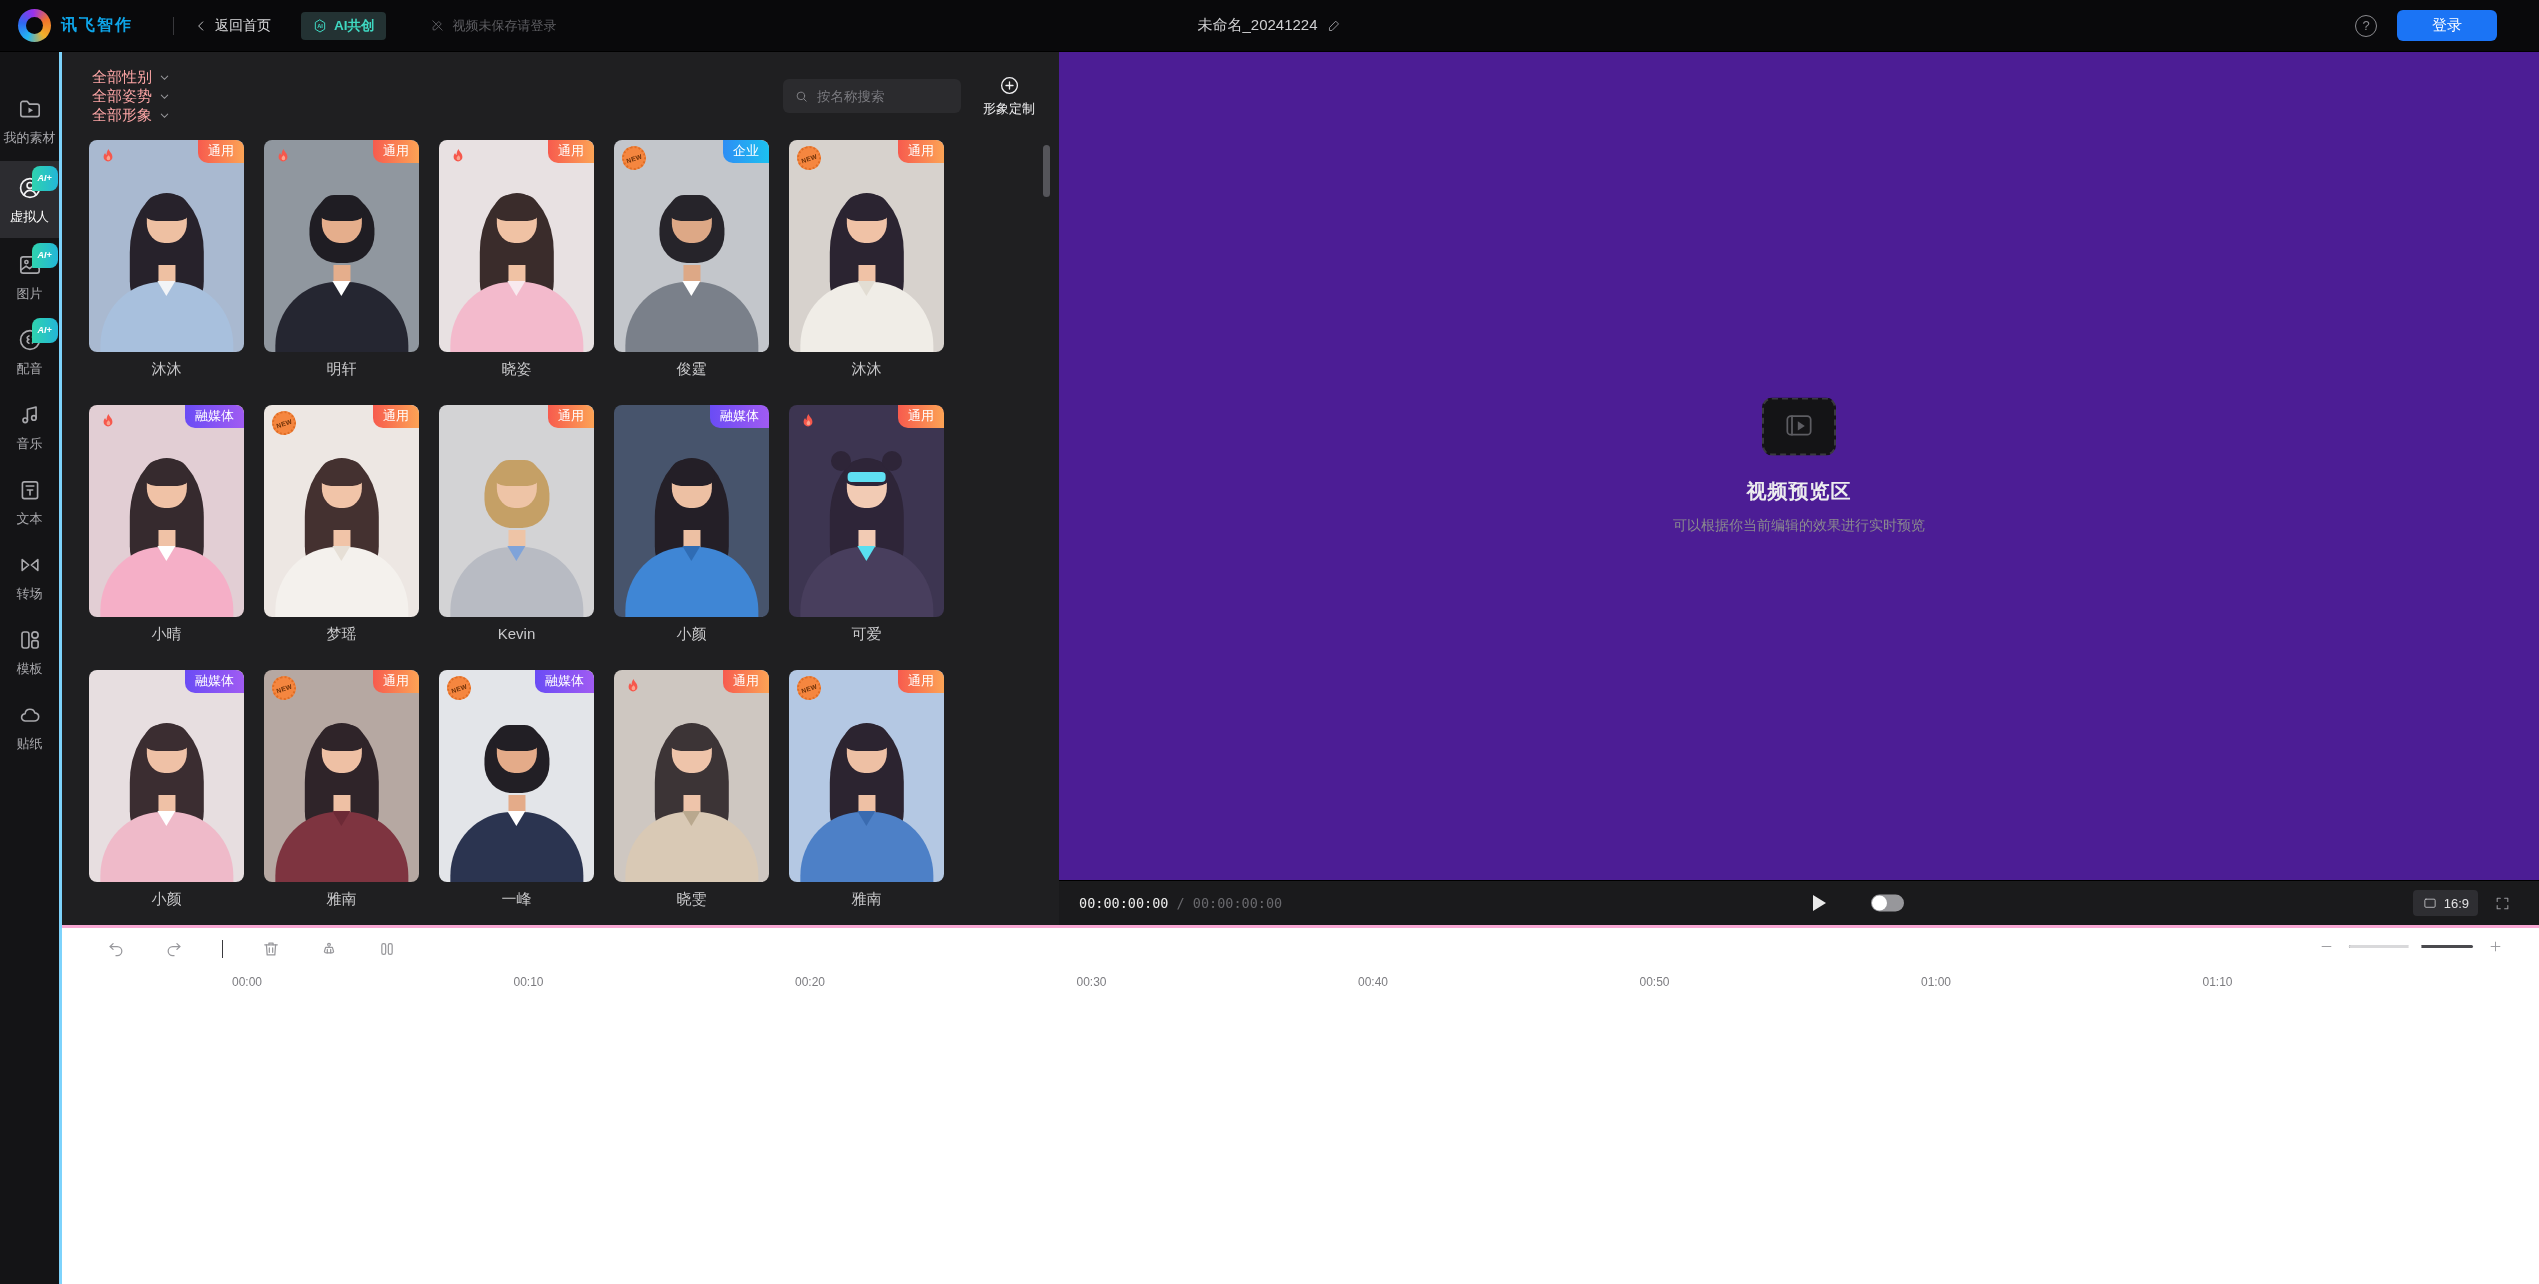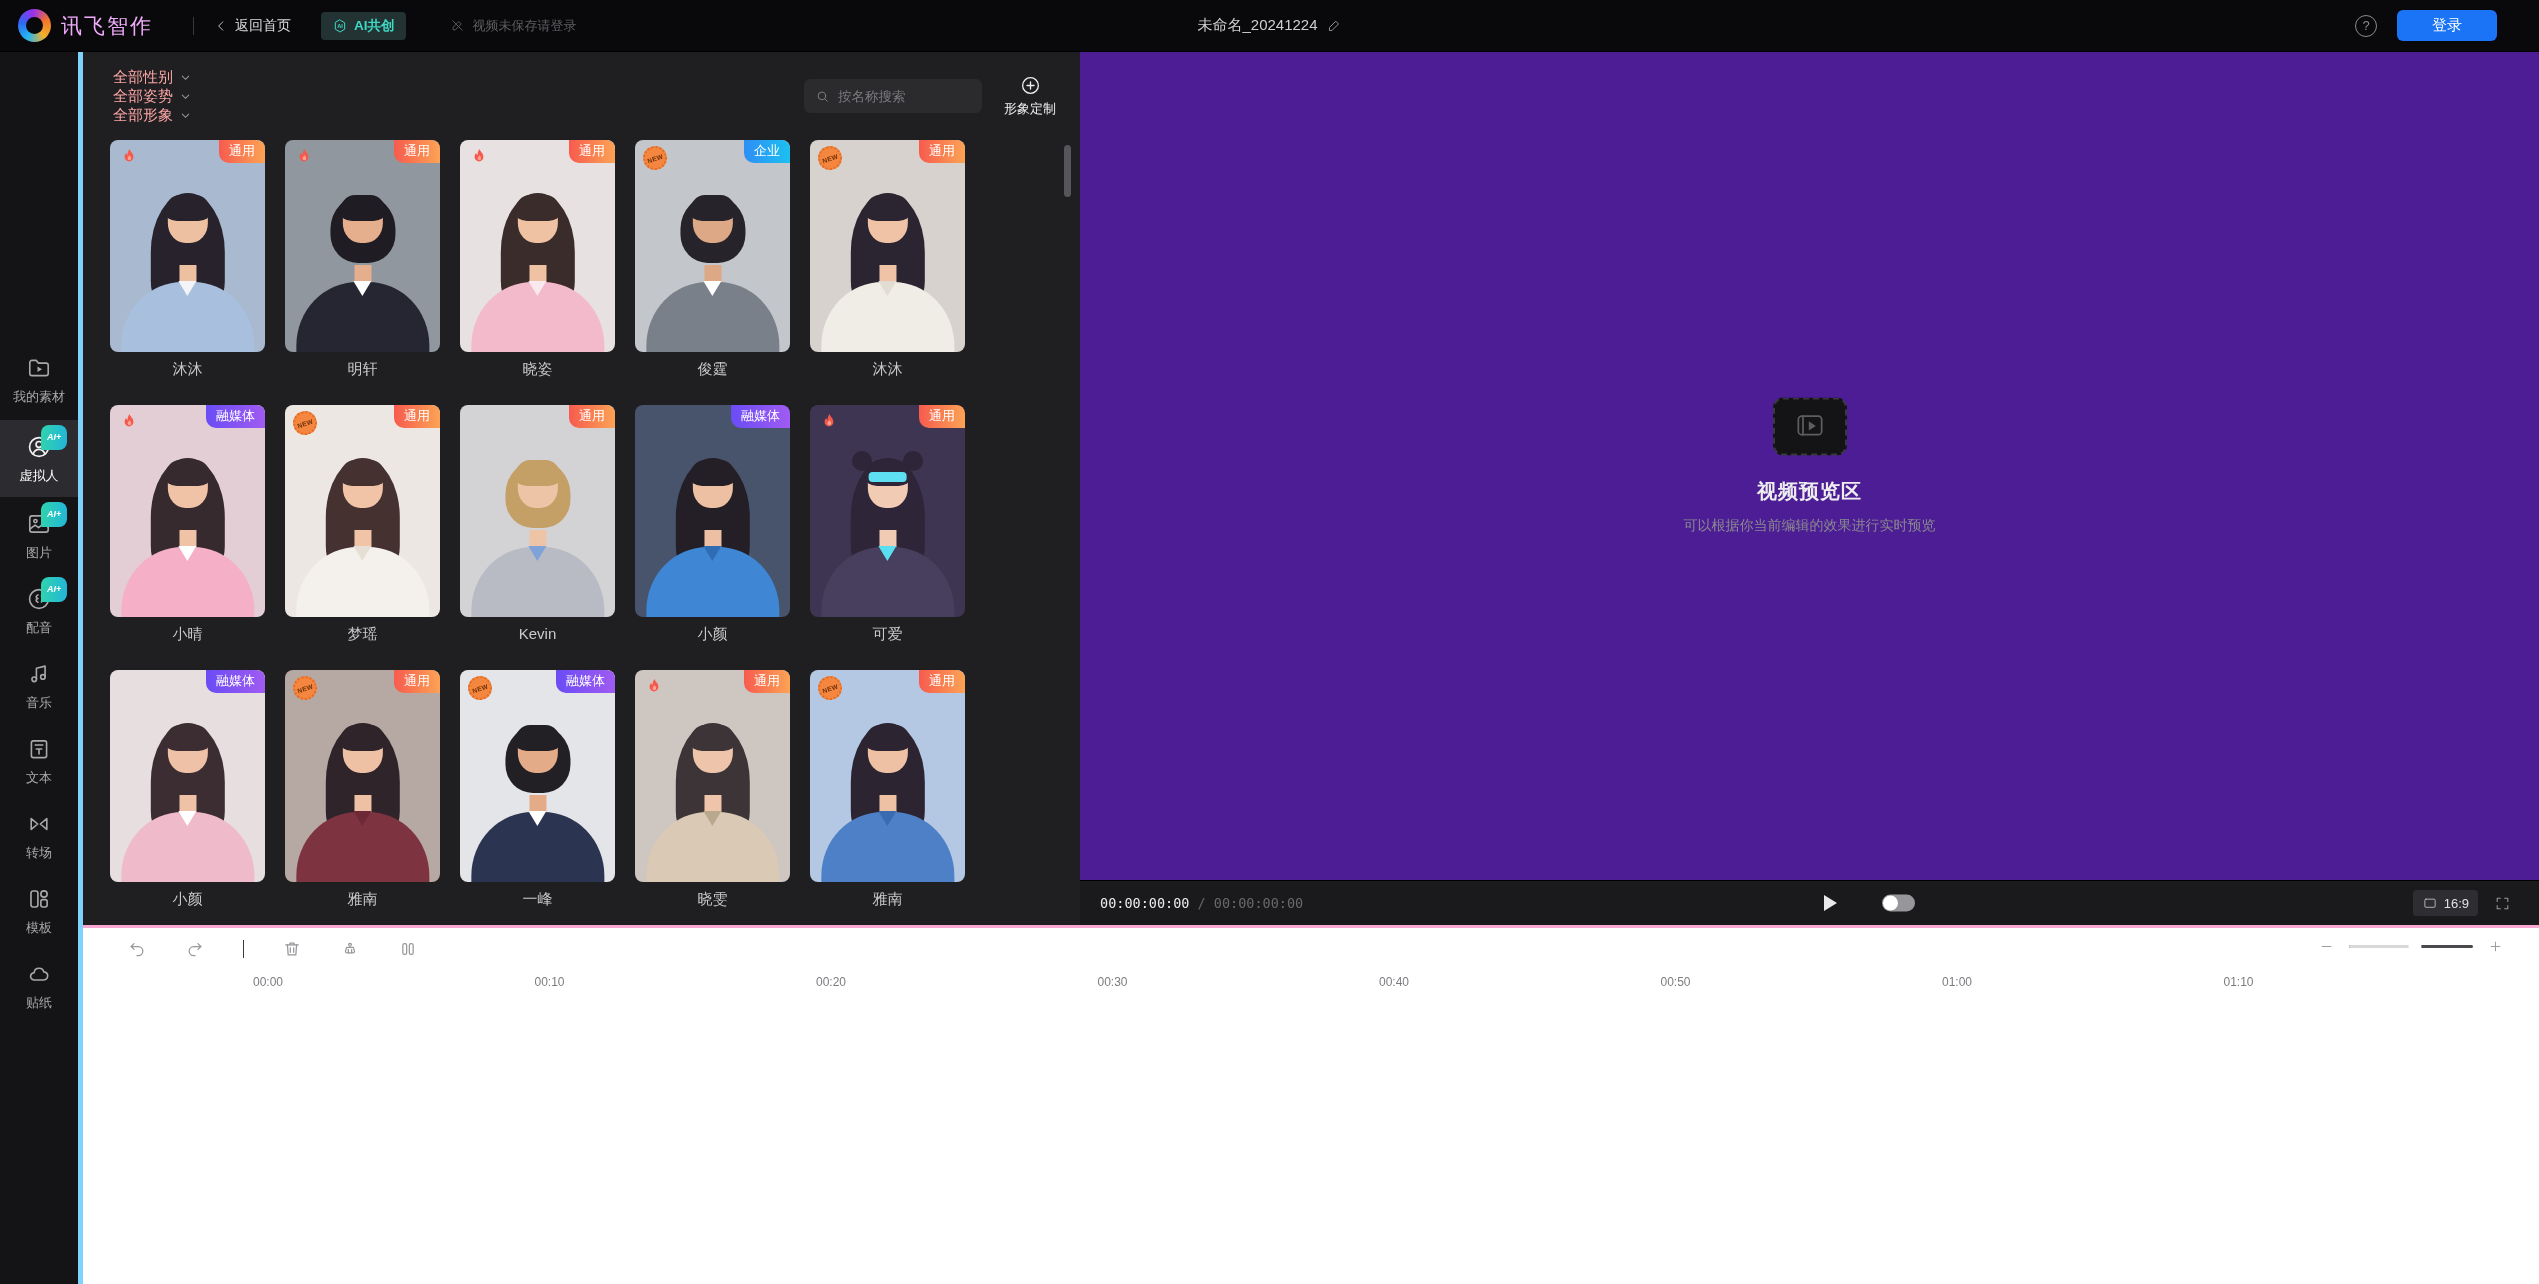--- a/index.html
+++ b/index.html
@@ -7,43 +7,43 @@
     font-family:"Liberation Sans", sans-serif; }
   svg { display:block; }
 
   
   .topbar { height:52px; background:#09090b; border-bottom:1px solid #000;
     display:flex; align-items:center; position:relative; z-index:9; }
   .brand { display:flex; align-items:center; gap:10px; padding-left:18px; }
   .logo-disc { width:33px; height:33px; border-radius:50%; position:relative;
     background:conic-gradient(from 210deg,#24b7f2,#2f68f2,#9a30ee,#f2742a,#f2b12a,#24b7f2); }
   .logo-disc::after { content:""; position:absolute; inset:8px; border-radius:50%; background:#09090b; }
-  .brand-name { color:#f0abfc; font-size:21px; font-weight:normal; letter-spacing:2px; }
+  .brand-name { color:#0ea5e9; font-size:16px; font-weight:bold; letter-spacing:2px; }
   .tb-divider { width:1px; height:18px; background:#38383c; margin:0 20px 0 40px; }
   .back-home { display:flex; align-items:center; gap:7px; color:#dcdcde; font-size:14px; cursor:pointer; }
   .back-home svg { width:14px; height:14px; color:#dcdcde; }
   .ai-chip { margin-left:30px; height:28px; background:#233233; border-radius:4px;
     display:flex; align-items:center; gap:6px; padding:0 11px;
     color:var(--accent-teal,#3fd8c2); font-size:13.5px; font-weight:bold; }
   .ai-chip svg { width:16px; height:16px; }
   .unsaved { margin-left:44px; display:flex; align-items:center; gap:8px; color:#5d5d61; font-size:13px; }
   .unsaved svg { width:15px; height:15px; color:#5d5d61; }
   .doc-title { position:absolute; left:50%; transform:translateX(-50%);
     display:flex; align-items:center; gap:9px; color:#cfcfd1; font-size:15px; }
   .doc-title .edit-ic { width:15px; height:15px; color:#9a9a9e; cursor:pointer; }
   .tb-right { margin-left:auto; display:flex; align-items:center; gap:20px; padding-right:42px; }
   .help-circ { width:22px; height:22px; border-radius:50%; border:1.5px solid #8b8b8f;
     color:#8b8b8f; font-size:13px; display:flex; align-items:center; justify-content:center; cursor:pointer; }
   .login-btn { width:100px; height:31px; border-radius:6px; background:var(--accent-blue,#1b74f5);
     color:#fff; font-size:15px; display:flex; align-items:center; justify-content:center; cursor:pointer; }
 
   
   .shell { display:flex; height:1232px; }
-  .sidebar { width:83px; background:#141416; border-right:5px solid #7dd3fc;
-    padding-top:34px; display:flex; flex-direction:column; flex:none;justify-content:center; }
+  .sidebar { width:62px; background:#141416; border-right:3px solid #7dd3fc;
+    padding-top:34px; display:flex; flex-direction:column; flex:none; }
   .side-item { width:100%; padding:10px 0; margin-bottom:4px; display:flex; flex-direction:column;
     align-items:center; gap:7px; color:#a8a8ac; font-size:13px; cursor:pointer; }
   .side-item.active { background:#2c2c30; color:#fff; padding:14px 0 12px; }
   .side-item .icon-wrap { position:relative; width:26px; height:26px; color:#a8a8ac; }
   .side-item.active .icon-wrap { color:#f2f2f4; }
   .side-item .icon-wrap svg { width:26px; height:26px; }
   .ai-pill { position:absolute; top:-9px; left:15px;
     background:linear-gradient(90deg,var(--ai-from,#2fd3ae),var(--ai-to,#23b6d8));
     color:#fff; font-size:9px; font-weight:bold; font-style:italic;
     padding:8px 6px; border-radius:8px 8px 8px 1px; line-height:1; }

